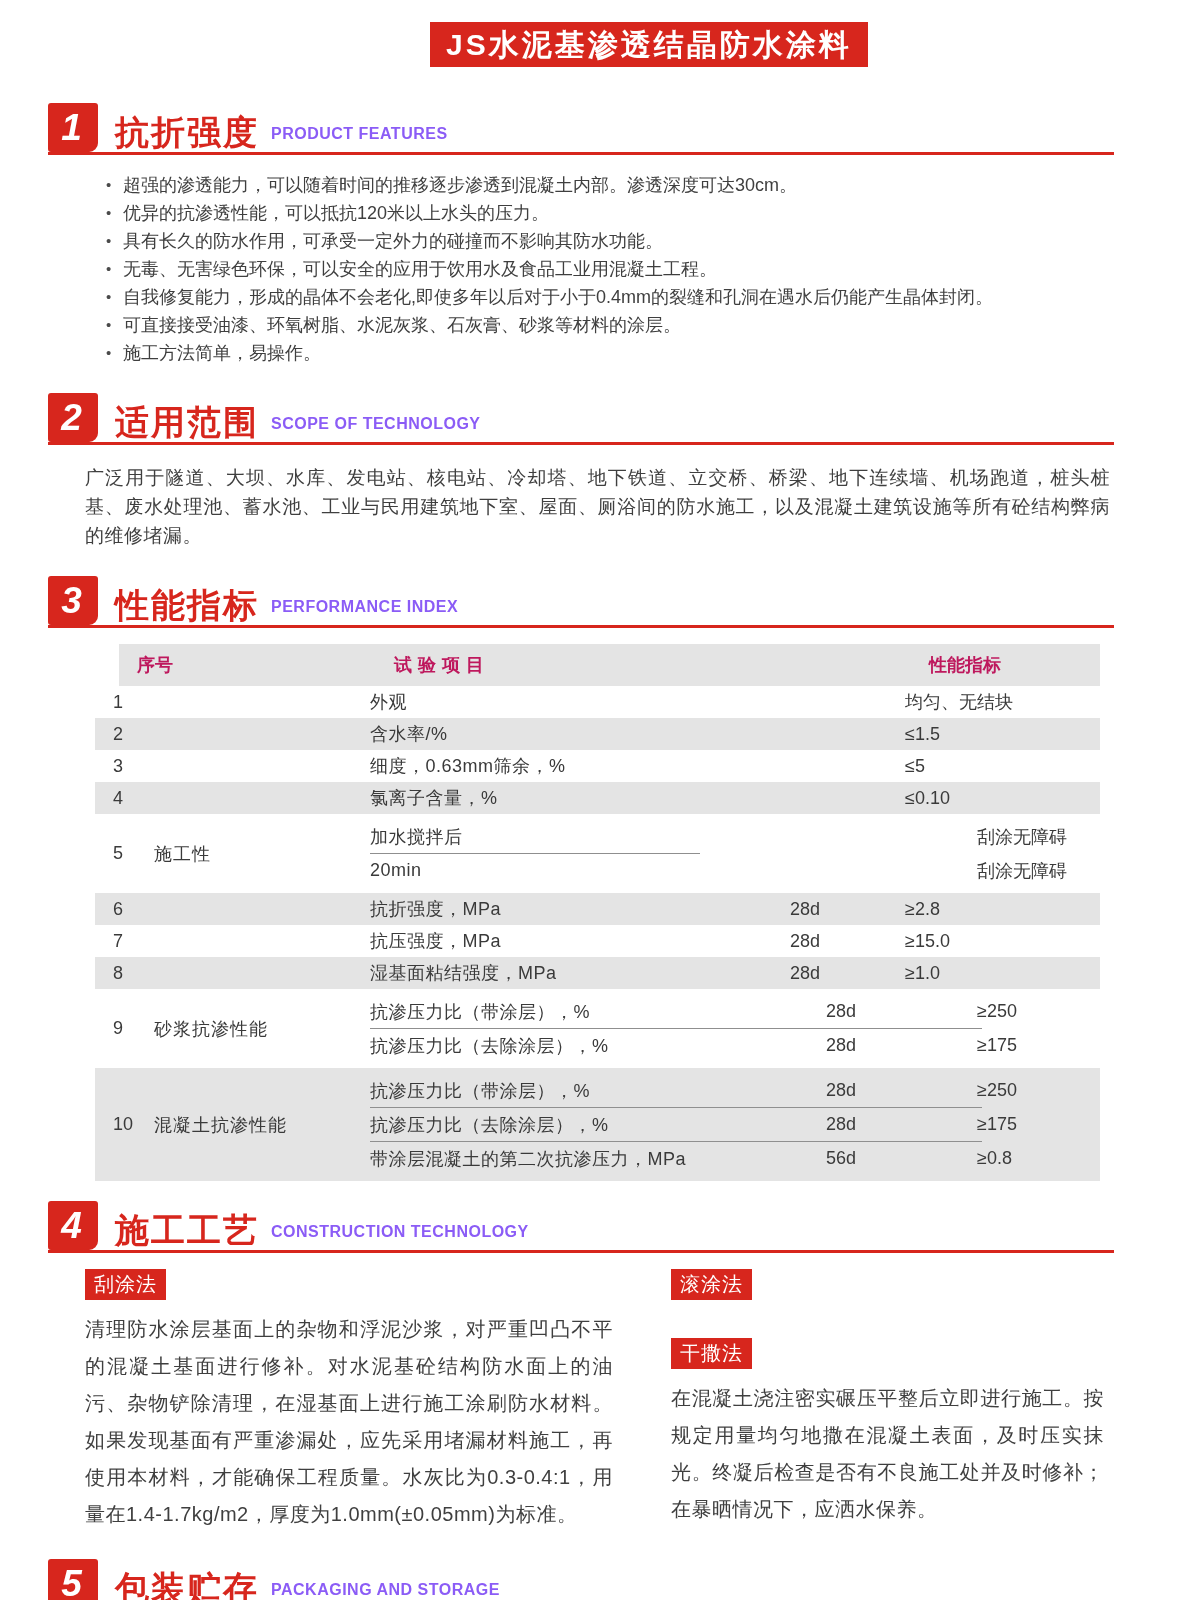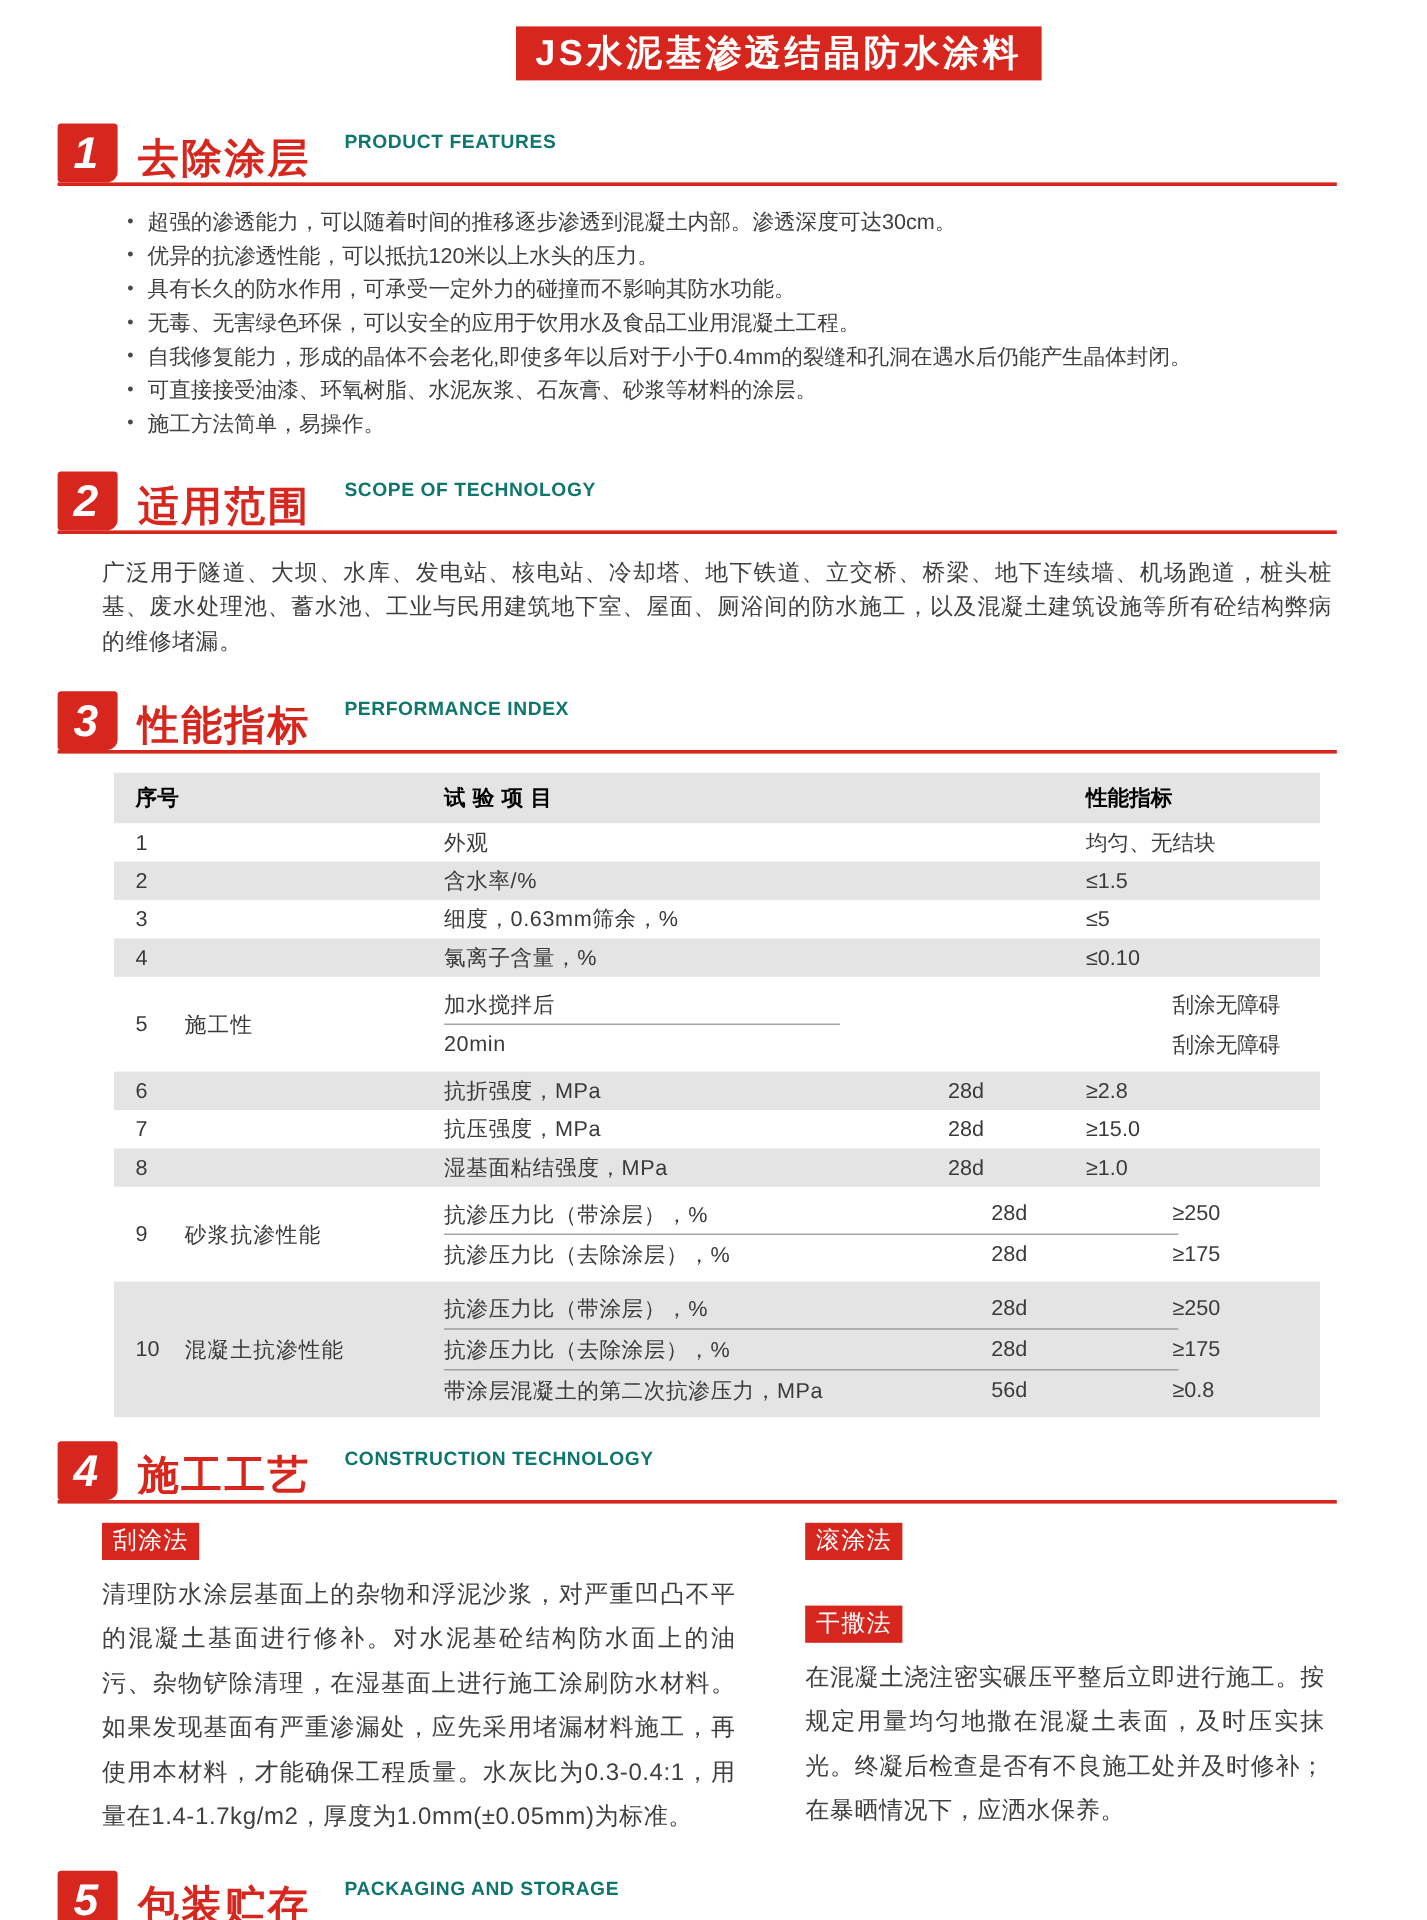--- a/index.html
+++ b/index.html
@@ -11,37 +11,37 @@
     font-size:30px;font-weight:bold;letter-spacing:3px;padding:6px 16px;line-height:1.1;}
 
   
   .sec-header{display:flex;align-items:flex-end;border-bottom:3px solid #d7261d;
     margin:0 75px 0 48px;}
   .sec-num{flex:0 0 auto;width:47px;height:49px;background:#d7261d;color:#fff;
     font-style:italic;font-weight:bold;font-size:37px;display:flex;align-items:center;
     justify-content:center;border-radius:3px 3px 9px 3px;padding-right:3px;}
   .sec-title{color:#d7261d;font-size:34px;font-weight:bold;margin-left:17px;
     line-height:1;padding-bottom:3px;letter-spacing:2px;}
-  .sec-sub{color:#0f766e;font-size:16px;font-weight:bold;margin-left:28px;
-    padding-bottom:24px;letter-spacing:0.5px;}
+  .sec-sub{color:#8b5cf6;font-size:16px;font-weight:bold;margin-left:12px;
+    padding-bottom:9px;letter-spacing:0.5px;}
 
   
   .bullets{margin:16px 70px 0 104px;}
   .bullet{position:relative;padding-left:19px;font-size:18px;line-height:28px;color:#3f3f3f;}
   .bullet::before{content:"•";position:absolute;left:2px;top:0;color:#4a4a4a;font-size:15px;}
 
   
   .para{margin:18px 79px 0 85px;font-size:19px;line-height:29px;color:#3f3f3f;
     text-align:justify;letter-spacing:0.5px;}
 
   
   .spec-table{margin:16px 89px 0 95px;width:1005px;font-size:18px;color:#3a3a3a;}
   .trow{display:grid;grid-template-columns:55px 220px 420px 115px 1fr;align-items:center;
     min-height:32px;}
-  .trow.head{min-height:42px;font-weight:bold;color:#000000;}
+  .trow.head{min-height:42px;font-weight:bold;color:#be185d;margin-left:24px;}
   .trow.alt{background:#e4e4e4;}
   .c-no{padding-left:18px;}
   .c-cat{padding-left:4px;letter-spacing:1px;}
   .c-item{letter-spacing:0.5px;}
   .c-age{}
   .c-val{}
   .multi .lines{grid-column:3/6;}
   .line{display:grid;grid-template-columns:420px 115px 1fr;align-items:center;height:33px;gap:36px;}
   .divider{border-top:1px solid #8f8f8f;height:0;}
   .divider.short{width:330px;}
@@ -67,21 +67,21 @@
 </head>
 <body>
 
 <div class="page">
 
   <div class="banner">JS水泥基渗透结晶防水涂料</div>
 
   
   <div class="sec-header mt-sec1">
     <div class="sec-num">1</div>
-    <div class="sec-title">去除涂层</div>
+    <div class="sec-title">抗折强度</div>
     <div class="sec-sub">PRODUCT FEATURES</div>
   </div>
   <div class="bullets">
     <div class="bullet">超强的渗透能力，可以随着时间的推移逐步渗透到混凝土内部。渗透深度可达30cm。</div>
     <div class="bullet">优异的抗渗透性能，可以抵抗120米以上水头的压力。</div>
     <div class="bullet">具有长久的防水作用，可承受一定外力的碰撞而不影响其防水功能。</div>
     <div class="bullet">无毒、无害绿色环保，可以安全的应用于饮用水及食品工业用混凝土工程。</div>
     <div class="bullet">自我修复能力，形成的晶体不会老化,即使多年以后对于小于0.4mm的裂缝和孔洞在遇水后仍能产生晶体封闭。</div>
     <div class="bullet">可直接接受油漆、环氧树脂、水泥灰浆、石灰膏、砂浆等材料的涂层。</div>
     <div class="bullet">施工方法简单，易操作。</div>

